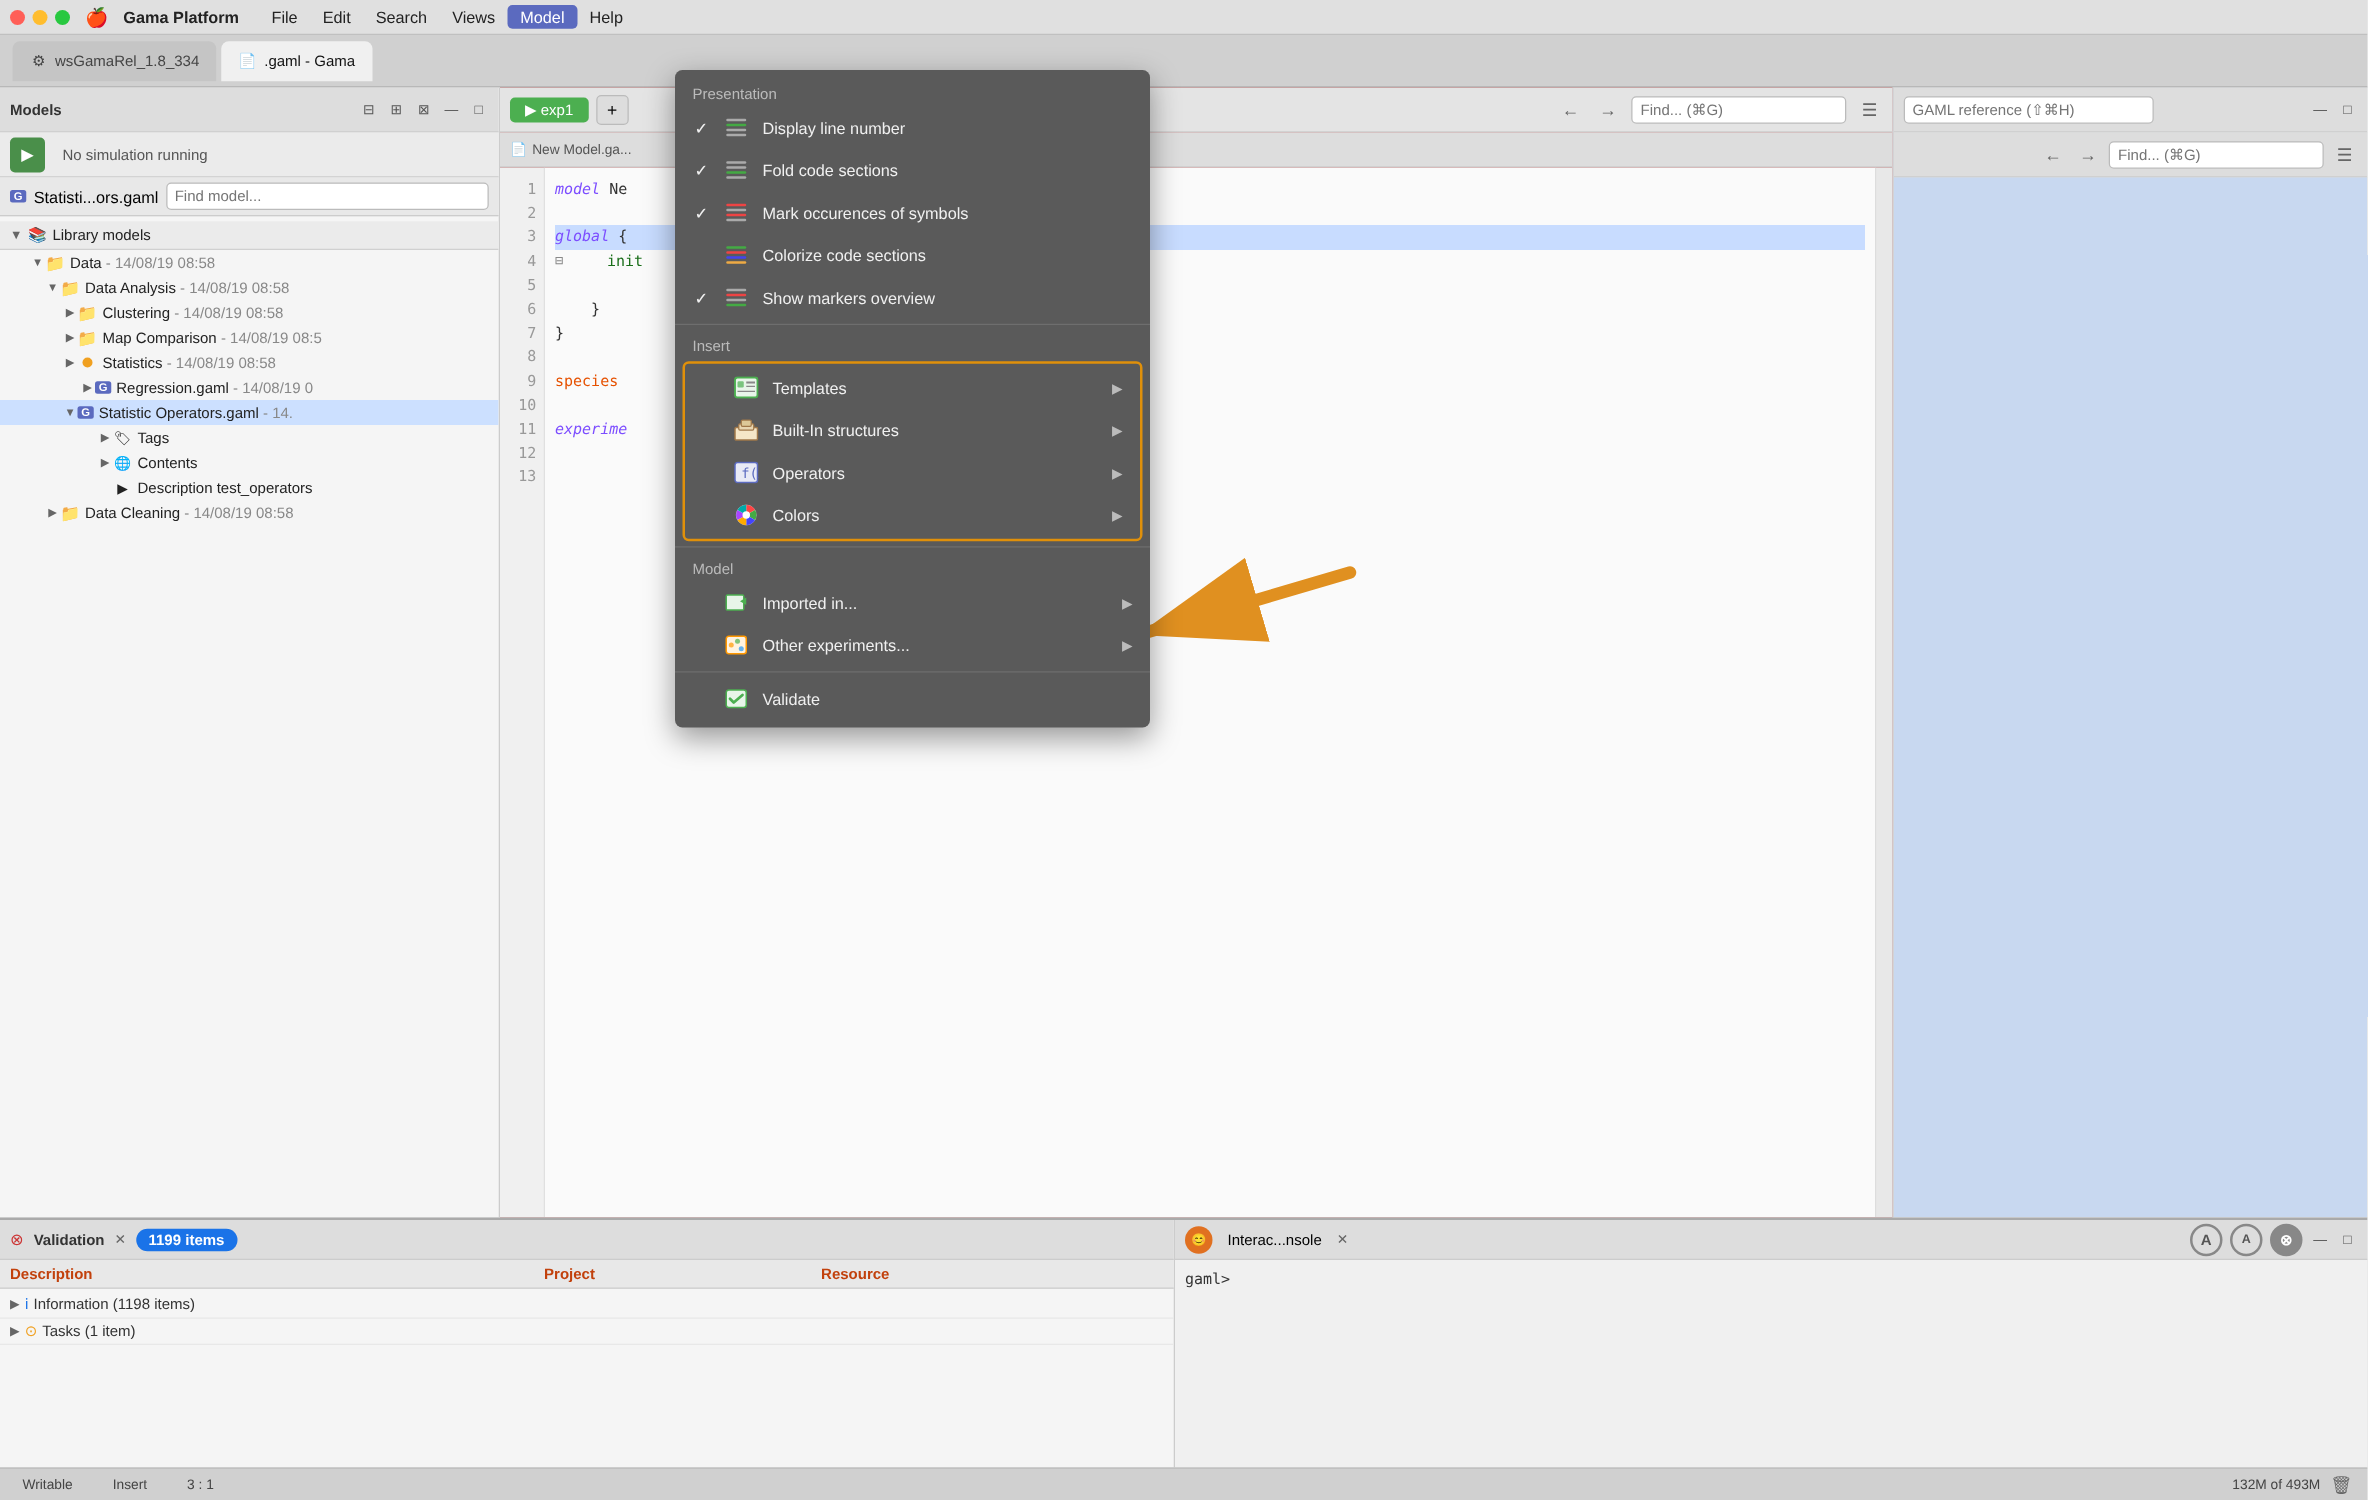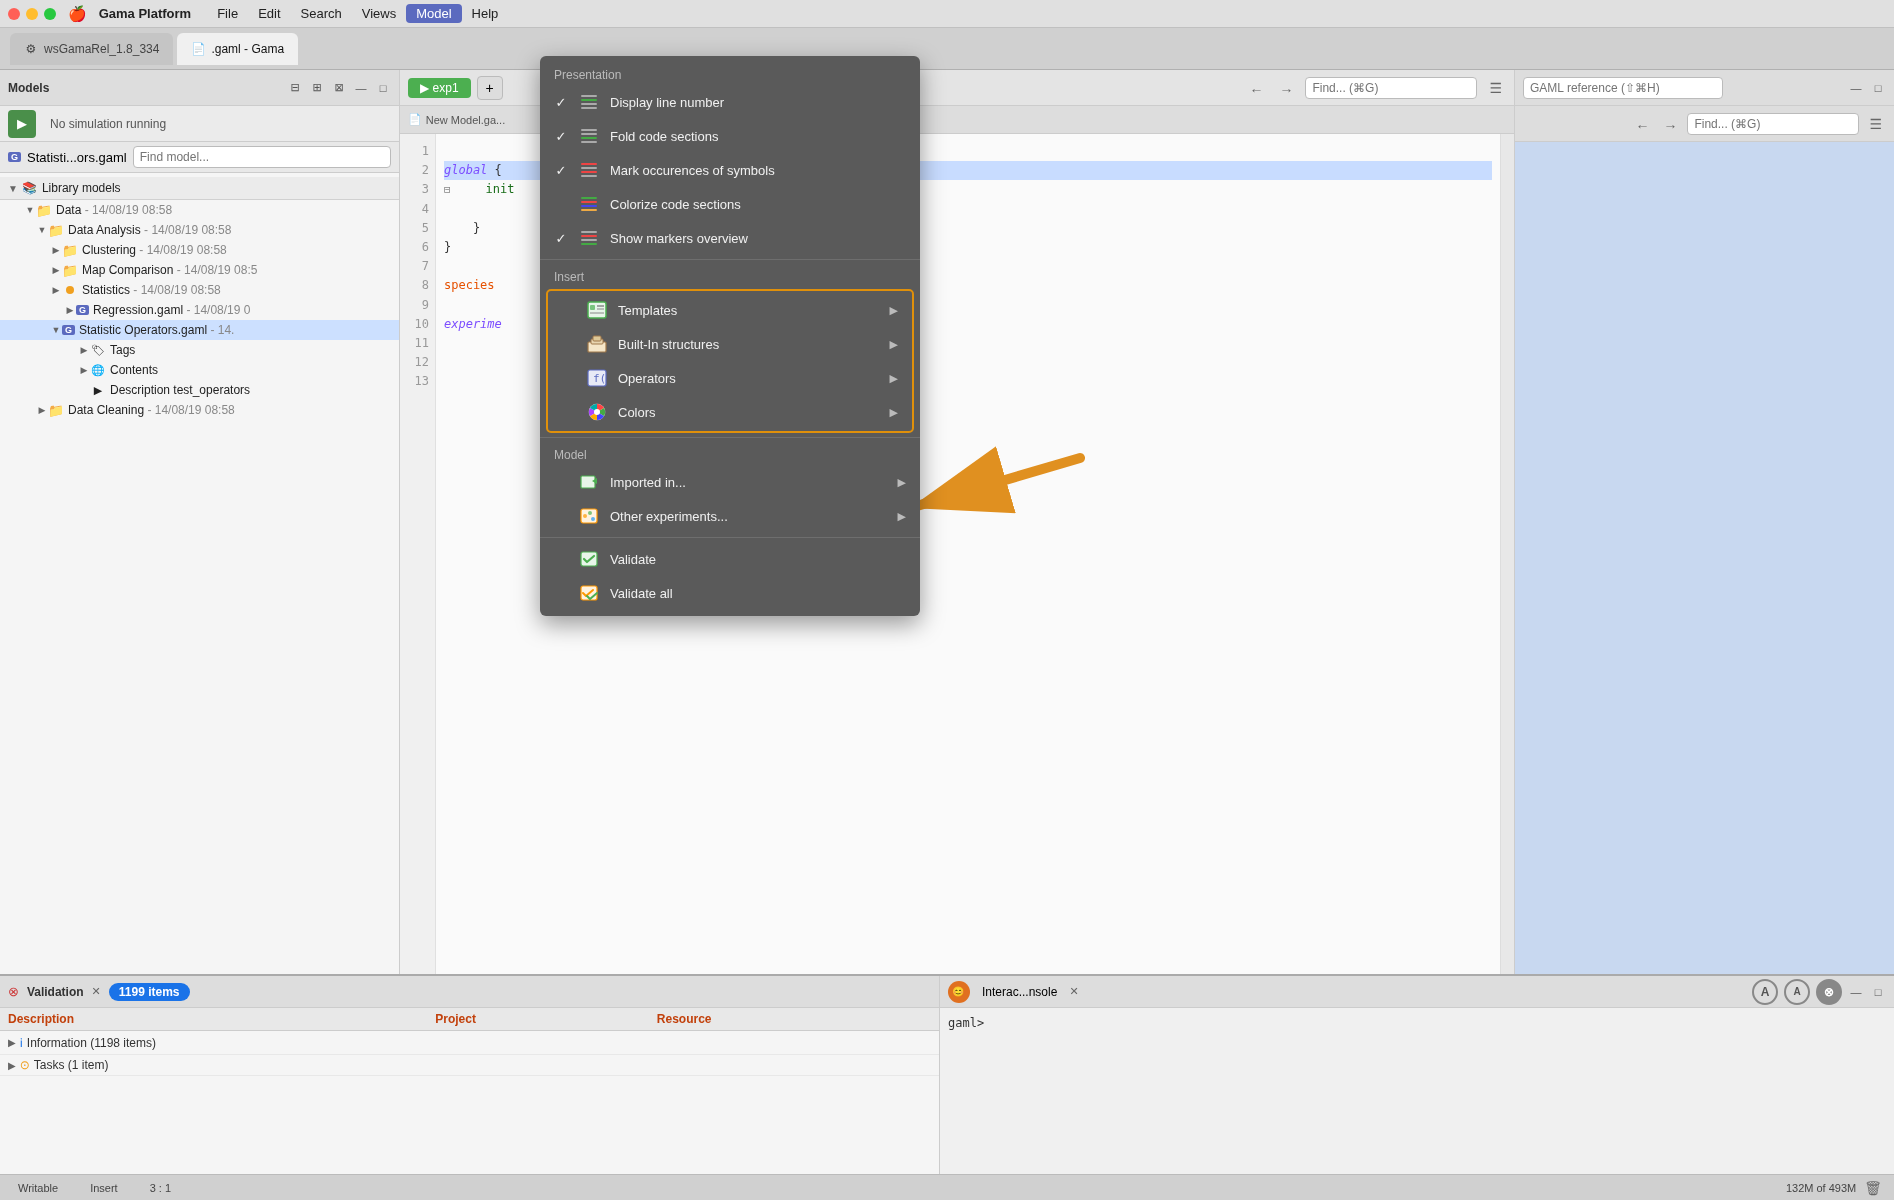--- a/index.html
+++ b/index.html
@@ -823,20 +823,21 @@
           <div>6</div>
           <div>7</div>
           <div>8</div>
           <div>9</div>
           <div>10</div>
           <div>11</div>
           <div>12</div>
           <div>13</div>
         </div>
         <div class="code-area">
+          <div class="code-line"><span class="code-kw">model</span> <span class="code-model">Ne</span></div>
           <div class="code-line">&nbsp;</div>
           <div class="code-line code-hl"><span class="code-global">global</span> {</div>
           <div class="code-line" style="display:flex;align-items:center">
             <span style="margin-right:6px;color:#888;font-size:11px">⊟</span>
             <span>&nbsp;&nbsp;&nbsp;&nbsp;<span class="code-fn">init</span></span>
           </div>
           <div class="code-line">&nbsp;</div>
           <div class="code-line">&nbsp;&nbsp;&nbsp;&nbsp;}</div>
           <div class="code-line">}</div>
           <div class="code-line">&nbsp;</div>
@@ -1109,31 +1110,20 @@
       <span class="menu-check"></span>
       <span class="menu-item-icon">
         <svg width="20" height="18" viewBox="0 0 20 18">
           <rect x="2" y="2" width="16" height="14" rx="2" fill="#e8f5e9" stroke="#4caf50" stroke-width="1.2"></rect>
           <polyline points="5,9 8,12 15,6" stroke="#4caf50" stroke-width="2.2" fill="none" stroke-linecap="round" stroke-linejoin="round"></polyline>
         </svg>
       </span>
       <span class="menu-item-label">Validate</span>
     </div>
 
-    <div class="menu-item">
-      <span class="menu-check"></span>
-      <span class="menu-item-icon">
-        <svg width="20" height="18" viewBox="0 0 20 18">
-          <rect x="2" y="2" width="16" height="14" rx="2" fill="#fff3e0" stroke="#ff9800" stroke-width="1.2"></rect>
-          <polyline points="4,9 7,12 14,6" stroke="#ff9800" stroke-width="2" fill="none" stroke-linecap="round" stroke-linejoin="round"></polyline>
-          <polyline points="8,12 11,15 18,9" stroke="#4caf50" stroke-width="2" fill="none" stroke-linecap="round" stroke-linejoin="round"></polyline>
-        </svg>
-      </span>
-      <span class="menu-item-label">Validate all</span>
-    </div>
 
   </div>
 
   <svg style="position:absolute;top:370px;left:880px;width:220px;height:200px;pointer-events:none;">
 
     <defs>
       <marker id="arrowhead" markerWidth="10" markerHeight="7" refX="10" refY="3.5" orient="auto">
         <polygon points="0 0, 10 3.5, 0 7" fill="#e09020"></polygon>
       </marker>
     </defs>

